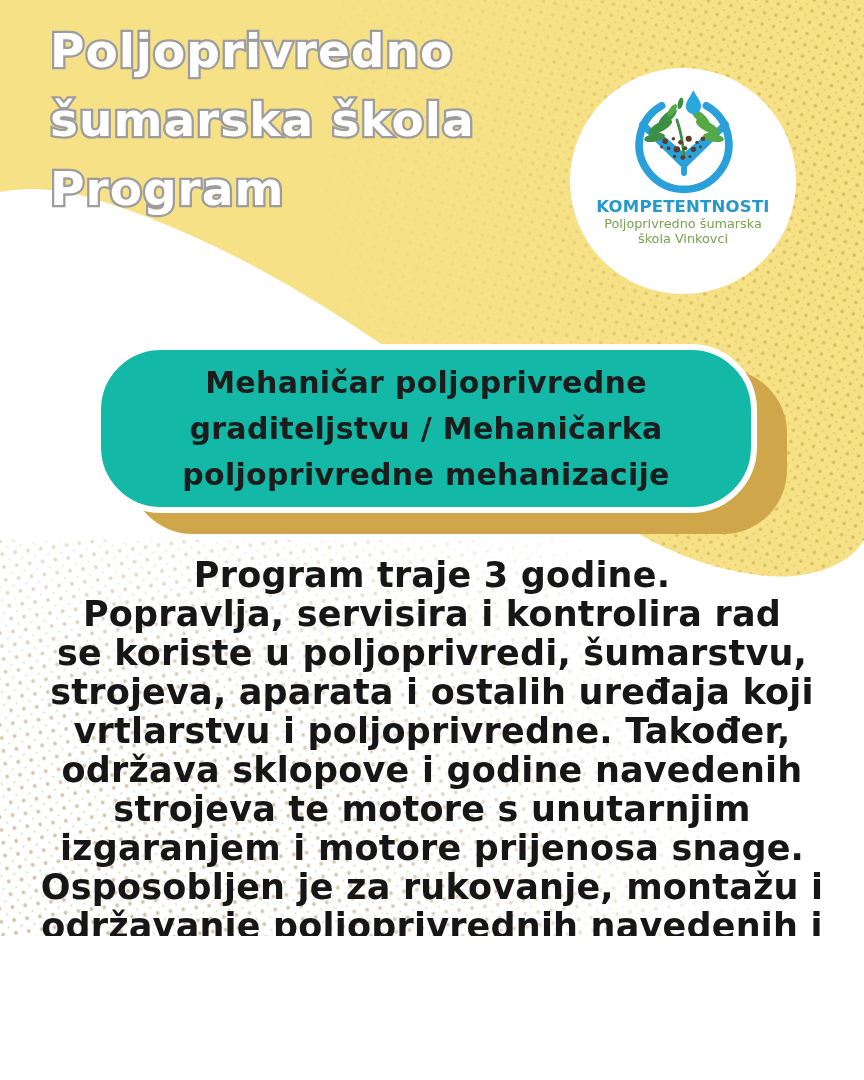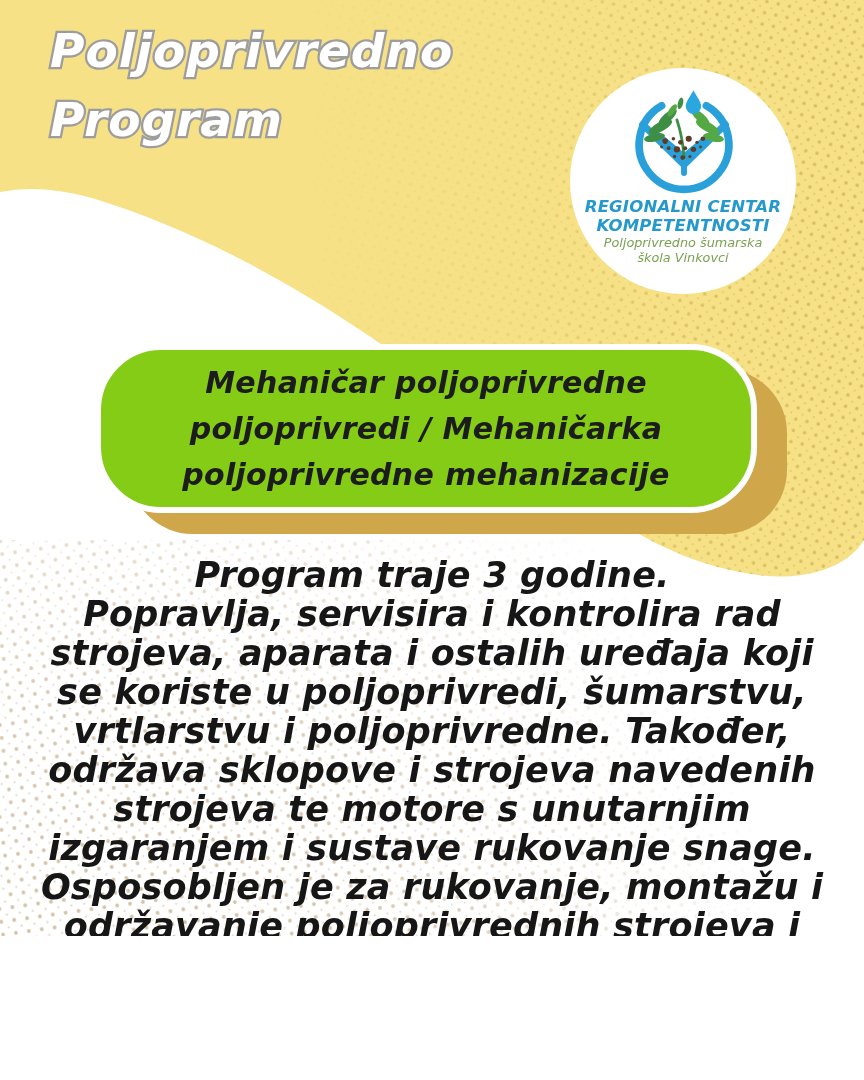--- a/index.html
+++ b/index.html
@@ -1,20 +1,19 @@
 <!DOCTYPE html>
 <html><head>
 <meta charset="utf-8">
 <style>
   html,body{margin:0;padding:0;}
   body{width:864px;height:1080px;background:#ffffff;}
   .poster{
     position:relative;width:864px;height:936px;overflow:hidden;background:#ffffff;
     font-family:"DejaVu Sans","Liberation Sans",sans-serif;
-    font-style:italic;
   }
   .bg-svg{position:absolute;left:0;top:0;width:864px;height:1080px;display:block;}
 
   
   .school-title{
     position:absolute;left:50px;top:16px;width:560px;
     font-size:47px;font-weight:bold;line-height:69px;letter-spacing:1px;
     color:#ffffff;
     -webkit-text-stroke:4.6px #9d9d9d;
     paint-order:stroke fill;
@@ -26,21 +25,21 @@
   .logo-text .blue{
     font-size:16.5px;font-weight:bold;color:#2598cc;line-height:19px;letter-spacing:0.2px;
   }
   .logo-text .green{
     font-size:12.8px;color:#79a14f;line-height:15px;text-align:center;
   }
 
   
   .badge{
     position:absolute;left:95px;top:344px;width:662px;height:169px;box-sizing:border-box;
-    background:#84cc16;border:6px solid #ffffff;border-radius:66px;
+    background:#14b8a6;border:6px solid #ffffff;border-radius:66px;
     box-shadow:32px 23px 0 -2px #cfa64a;
     display:flex;flex-direction:column;justify-content:center;align-items:center;
   }
   .badge span{
     display:block;text-align:center;
     font-size:30px;font-weight:bold;color:#1c1c1c;line-height:46px;letter-spacing:0.3px;
   }
 
   
   .description{
@@ -137,43 +136,43 @@
           <circle cx="31" cy="50" r="1.2"></circle>
         <circle cx="42" cy="58" r="1.4"></circle>
           <circle cx="49" cy="59" r="2.1"></circle>
         <circle cx="55" cy="58" r="1.3"></circle>
       </g>
     </g>
   </svg>
 
   <div class="school-title">
     <span>Poljoprivredno</span>
+    <span>šumarska škola</span>
     <span>Program</span>
   </div>
 
   <div class="logo-text">
-    <div class="blue">REGIONALNI CENTAR</div>
     <div class="blue">KOMPETENTNOSTI</div>
     <div class="green">Poljoprivredno šumarska</div>
     <div class="green">škola Vinkovci</div>
   </div>
 
   <div class="badge">
     <span>Mehaničar poljoprivredne</span>
-    <span>poljoprivredi / Mehaničarka</span>
+    <span>graditeljstvu / Mehaničarka</span>
     <span>poljoprivredne mehanizacije</span>
   </div>
 
   <div class="description">
     <span>Program traje 3 godine.</span>
     <span>Popravlja, servisira i kontrolira rad</span>
+    <span>se koriste u poljoprivredi, šumarstvu,</span>
     <span>strojeva, aparata i ostalih uređaja koji</span>
-    <span>se koriste u poljoprivredi, šumarstvu,</span>
     <span>vrtlarstvu i poljoprivredne. Također,</span>
-    <span>održava sklopove i strojeva navedenih</span>
+    <span>održava sklopove i godine navedenih</span>
     <span>strojeva te motore s unutarnjim</span>
-    <span>izgaranjem i sustave rukovanje snage.</span>
+    <span>izgaranjem i motore prijenosa snage.</span>
     <span>Osposobljen je za rukovanje, montažu i</span>
-    <span>održavanje poljoprivrednih strojeva i</span>
+    <span>održavanje poljoprivrednih navedenih i</span>
     <span>mehanizacije</span>
   </div>
 
 </div>
 
 </body></html>

